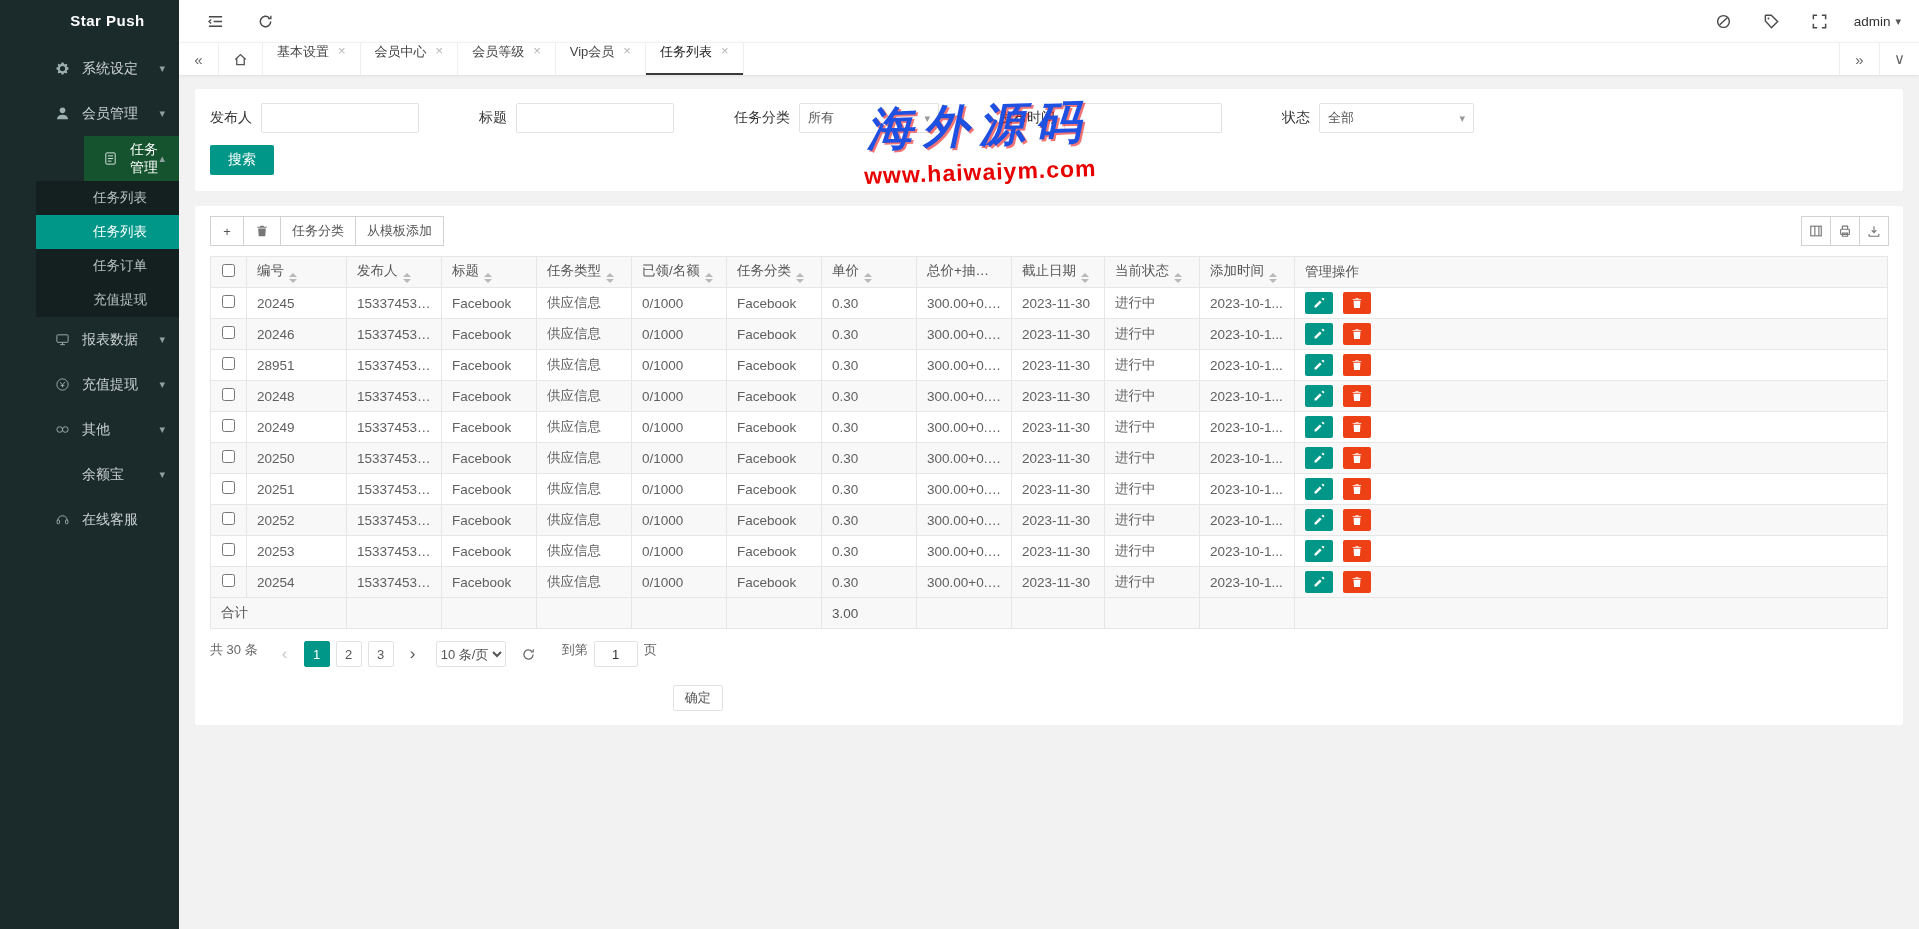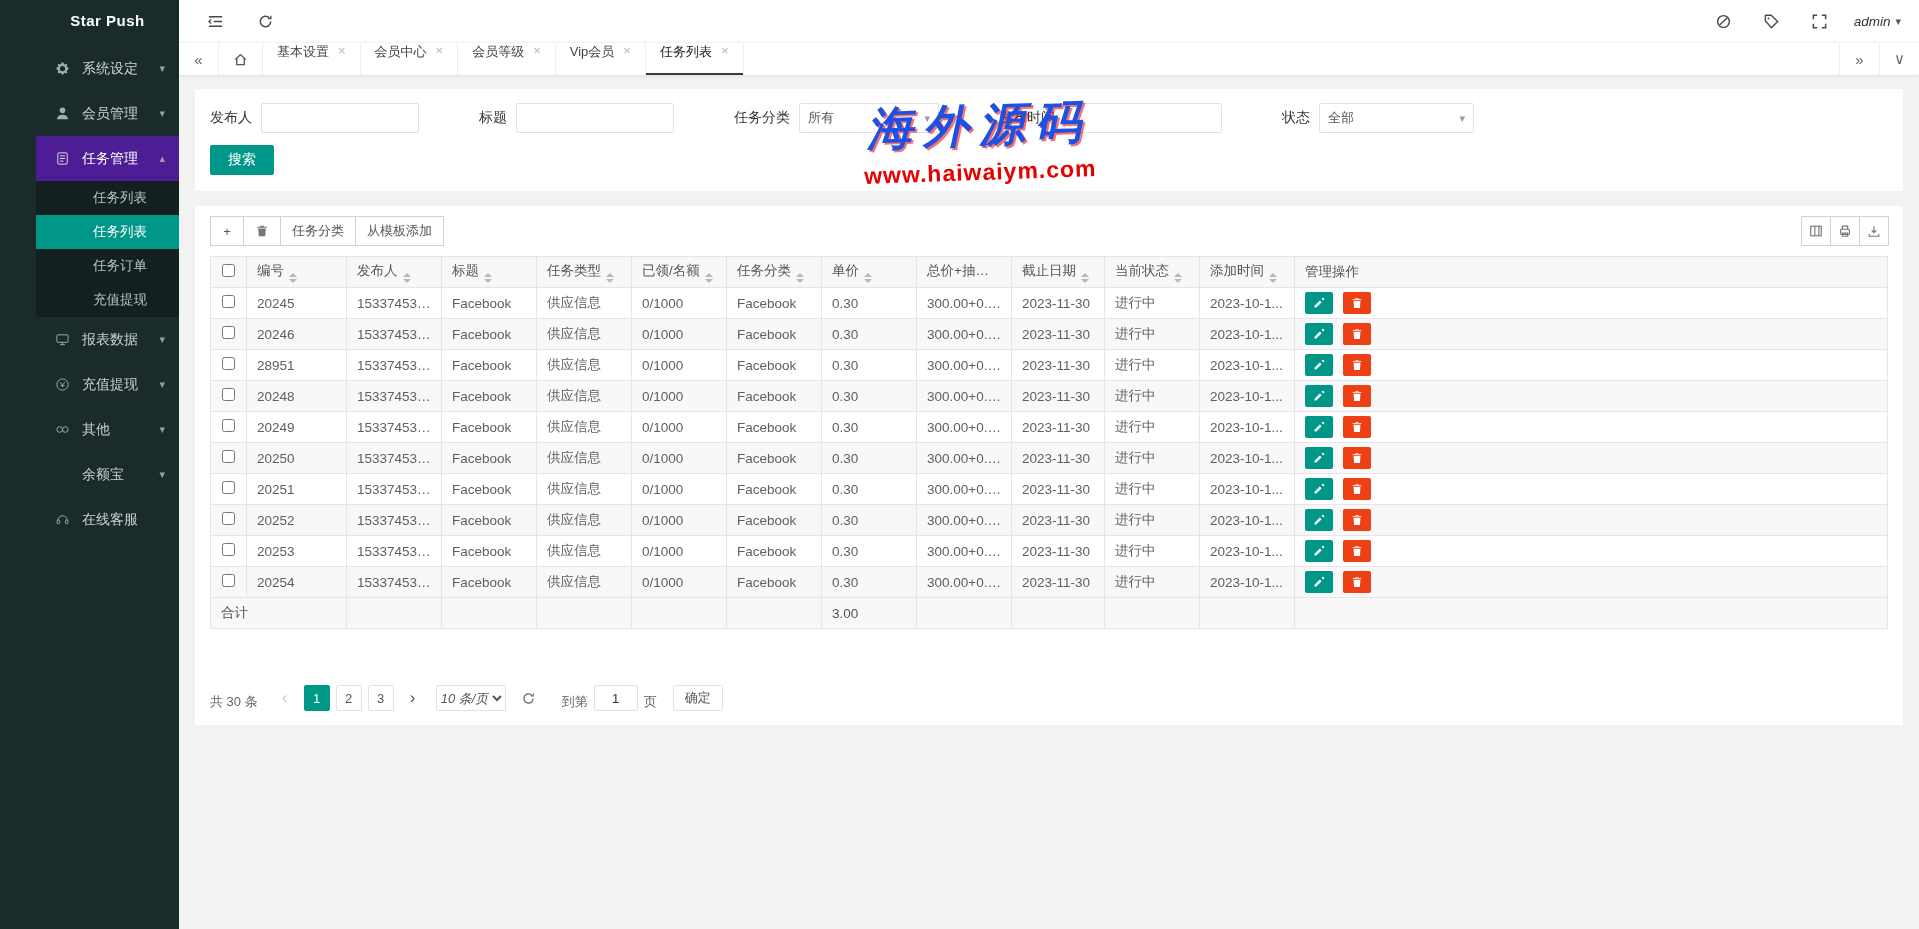--- a/index.html
+++ b/index.html
@@ -8,38 +8,38 @@
   .app { display:flex; height:100%; }
 
   
   .sidebar { width:179px; flex-shrink:0; background:#1b2a2a; color:#c9d1d1; display:flex; flex-direction:column;padding-left:36px; }
   .logo { height:42px; line-height:42px; text-align:center; color:#fff; font-size:15px; font-weight:bold; letter-spacing:.5px; }
   .menu { flex:1; overflow:hidden; padding-top:4px; }
   .menu-item { height:45px; display:flex; align-items:center; padding:0 14px 0 18px; cursor:pointer; font-size:14px; color:#c9d1d1; }
   .menu-item .micon { width:16px; height:16px; margin-right:12px; display:inline-flex; align-items:center; justify-content:center; color:#9fb0b0; flex-shrink:0; }
   .menu-item .mlabel { flex:1; }
   .menu-item .caret { font-size:11px; color:#8fa0a0; }
-  .menu-item.parent-active { background:#4c1d95; color:#fff; }
+  .menu-item.parent-active { background:#14532d; color:#fff;margin-left:48px; }
   .menu-item.parent-active .micon { color:#dfe7e7; }
   .submenu { background:#142020; }
   .submenu-item { height:34px; line-height:34px; padding-left:57px; font-size:13.5px; color:#b7c2c2; cursor:pointer; }
   .submenu-item.active { background:#009688; color:#fff; }
   .micon svg { width:15px; height:15px; }
 
   
   .main { flex:1; display:flex; flex-direction:column; min-width:0; }
 
   
   .topbar { height:42px; background:#fff; display:flex; align-items:center; justify-content:space-between; padding:0 18px 0 26px; }
   .topbar-left, .topbar-right { display:flex; align-items:center; }
   .tb-icon { width:20px; height:20px; color:#4a4a4a; display:inline-flex; align-items:center; justify-content:center; cursor:pointer; }
   .topbar-left .tb-icon { margin-right:30px; }
   .topbar-right .tb-icon { margin-left:28px; }
   .tb-icon svg { width:17px; height:17px; }
-  .admin-box { display:flex; align-items:center; margin-left:24px; cursor:pointer; font-size:13.5px; color:#333;font-style:italic; }
+  .admin-box { display:flex; align-items:center; margin-left:24px; cursor:pointer; font-size:13.5px; color:#333; }
   .admin-box .caret { font-size:11px; margin-left:5px; color:#555; }
 
   
   .tabbar { height:33px; background:#fff; display:flex; align-items:stretch; border-top:1px solid #f2f2f2; box-shadow:0 1px 3px rgba(0,0,0,.08); position:relative; z-index:2; }
   .tab-nav-btn { width:40px; display:flex; align-items:center; justify-content:center; color:#666; font-size:15px; border-right:1px solid #eee; cursor:pointer; }
   .tab-nav-btn.right { border-right:none; border-left:1px solid #eee; }
   .tab-home { width:44px; display:flex; align-items:center; justify-content:center; color:#555; border-right:1px solid #eee; cursor:pointer; }
   .tab-home svg { width:15px; height:15px; }
   .tabs { display:flex; flex:1; overflow:hidden; }
   .tab { display:flex; align-items:flex-start; padding:0 14px; font-size:13px; color:#444; border-right:1px solid #eee; cursor:pointer; position:relative; white-space:nowrap; }
@@ -85,27 +85,27 @@
   .sort .up { border-bottom-color:#b9b9b9; border-top-width:0; margin-bottom:2px; }
   .sort .down { border-top-color:#b9b9b9; border-bottom-width:0; }
   .ops { padding-left:10px; }
   .btn-edit, .btn-del { width:28px; height:22px; border:none; border-radius:2px; cursor:pointer; display:inline-flex; align-items:center; justify-content:center; margin-right:6px; vertical-align:middle; }
   .btn-edit { background:#009688; }
   .btn-del { background:#ed4014; }
   .btn-edit svg, .btn-del svg { width:12px; height:12px; }
   tr.summary td { background:#f8f8f9; color:#555; }
 
   
-  .pager { display:flex; align-items:flex-end; margin-top:12px; font-size:13px; color:#666; }
+  .pager { display:flex; align-items:flex-start; margin-top:12px; font-size:13px; color:#666; }
   .pager .total { margin-right:14px; }
   .pg-btn { min-width:26px; height:26px; display:inline-flex; align-items:center; justify-content:center; border:1px solid #e2e2e2; background:#fff; color:#555; margin-right:6px; font-size:13px; cursor:pointer; border-radius:2px; }
   .pg-btn.arrow { border:none; background:transparent; font-size:17px; }
   .pg-btn.arrow.disabled { color:#c7c7c7; cursor:default; }
   .pg-btn.active { background:#009688; border-color:#009688; color:#fff; }
-  .pager select { height:26px; border:1px solid #e2e2e2; border-radius:2px; font-size:13px; color:#555; margin:0 10px 0 4px; background:#fff; outline:none; font-family:inherit;font-style:italic; }
+  .pager select { height:26px; border:1px solid #e2e2e2; border-radius:2px; font-size:13px; color:#555; margin:0 10px 0 4px; background:#fff; outline:none; font-family:inherit; }
   .pg-refresh { width:26px; height:26px; display:inline-flex; align-items:center; justify-content:center; color:#666; cursor:pointer; margin-right:14px; }
   .pg-refresh svg { width:15px; height:15px; }
   .goto-label { margin:0 6px; color:#666; }
   .goto-input { width:44px; height:26px; border:1px solid #e2e2e2; border-radius:2px; text-align:center; font-size:13px; color:#333; outline:none; }
   .confirm-btn { height:26px; padding:0 11px; margin-left:10px; border:1px solid #e2e2e2; background:#fff; border-radius:2px; font-size:13px; color:#555; cursor:pointer;margin-top:44px; }
 </style>
 </head>
 <body>
 
 <div class="app">

